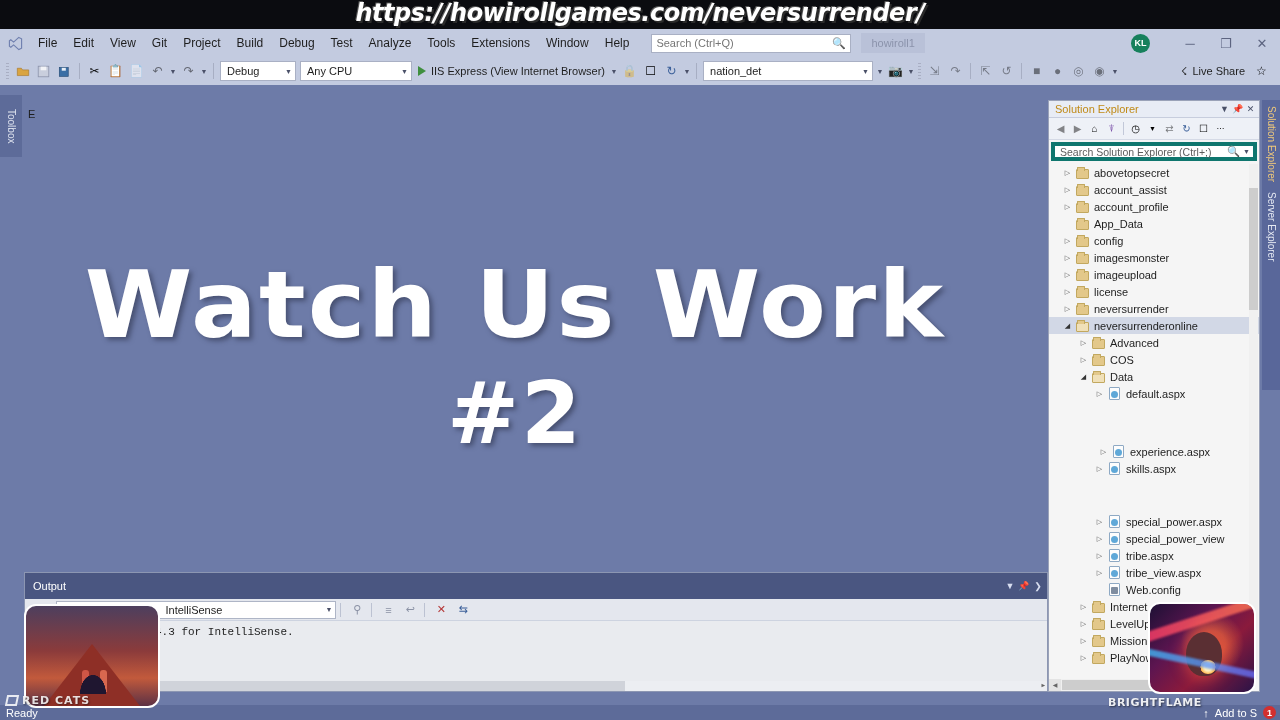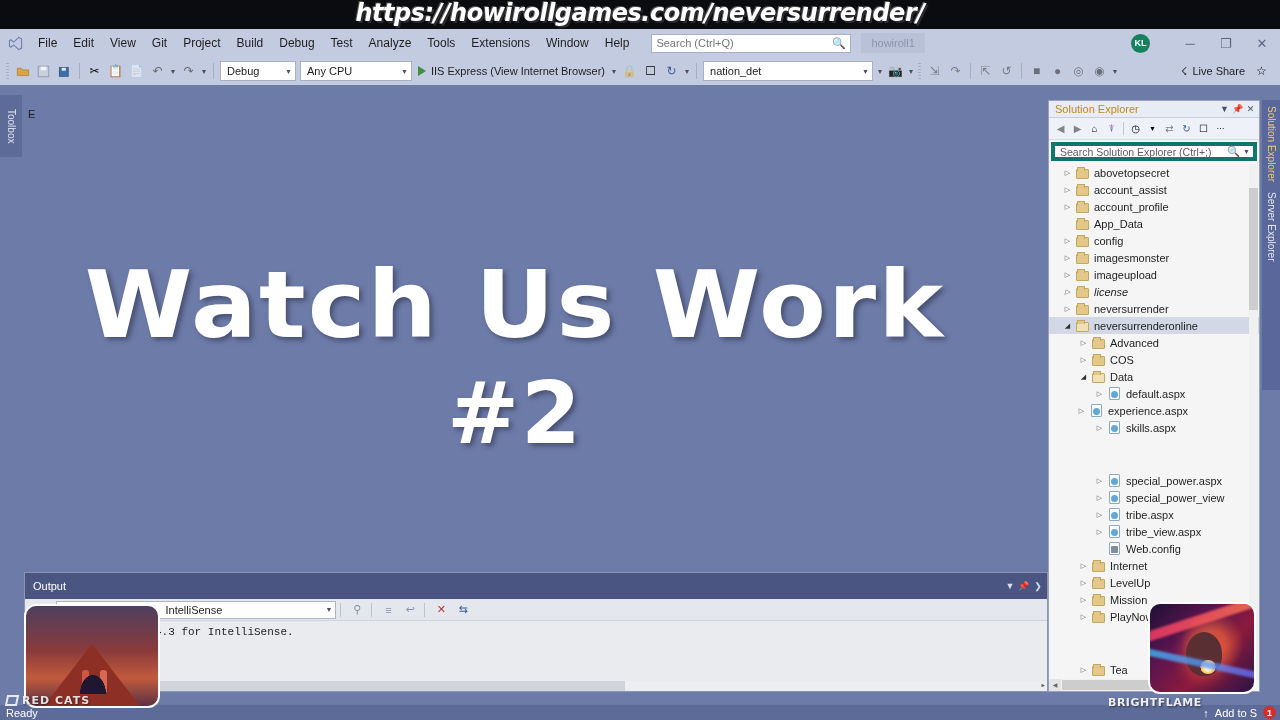--- a/index.html
+++ b/index.html
@@ -620,21 +620,21 @@
         <div class="trow" style="padding-left: 12px;">
           <span class="tw">▷</span>
           <span class="ticon"><span class="folder-glyph"></span></span>
           <span class="tlabel">imagesmonster</span>
         </div>
         <div class="trow" style="padding-left: 12px;">
           <span class="tw">▷</span>
           <span class="ticon"><span class="folder-glyph"></span></span>
           <span class="tlabel">imageupload</span>
         </div>
-        <div class="trow" style="padding-left: 12px; font-style: italic;">
+        <div class="trow" style="padding-left: 12px;">
           <span class="tw">▷</span>
           <span class="ticon"><span class="folder-glyph"></span></span>
           <span class="tlabel">license</span>
         </div>
         <div class="trow" style="padding-left: 12px;">
           <span class="tw">▷</span>
           <span class="ticon"><span class="folder-glyph"></span></span>
           <span class="tlabel">neversurrender</span>
         </div>
         <div class="trow sel" style="padding-left: 12px;">
@@ -655,21 +655,21 @@
         <div class="trow" style="padding-left: 28px;">
           <span class="tw open">◢</span>
           <span class="ticon"><span class="folder-glyph open"></span></span>
           <span class="tlabel">Data</span>
         </div>
         <div class="trow" style="padding-left: 44px;">
           <span class="tw">▷</span>
           <span class="ticon"><span class="file-glyph"></span></span>
           <span class="tlabel">default.aspx</span>
         </div>
-        <div class="trow" style="padding-left: 26px;">
+        <div class="trow" style="padding-left: 48px; margin-top: 41px;">
           <span class="tw">▷</span>
           <span class="ticon"><span class="file-glyph"></span></span>
           <span class="tlabel">experience.aspx</span>
         </div>
         <div class="trow" style="padding-left: 44px;">
           <span class="tw">▷</span>
           <span class="ticon"><span class="file-glyph"></span></span>
           <span class="tlabel">skills.aspx</span>
         </div>
         <div class="trow" style="padding-left: 44px; margin-top: 36px;">

